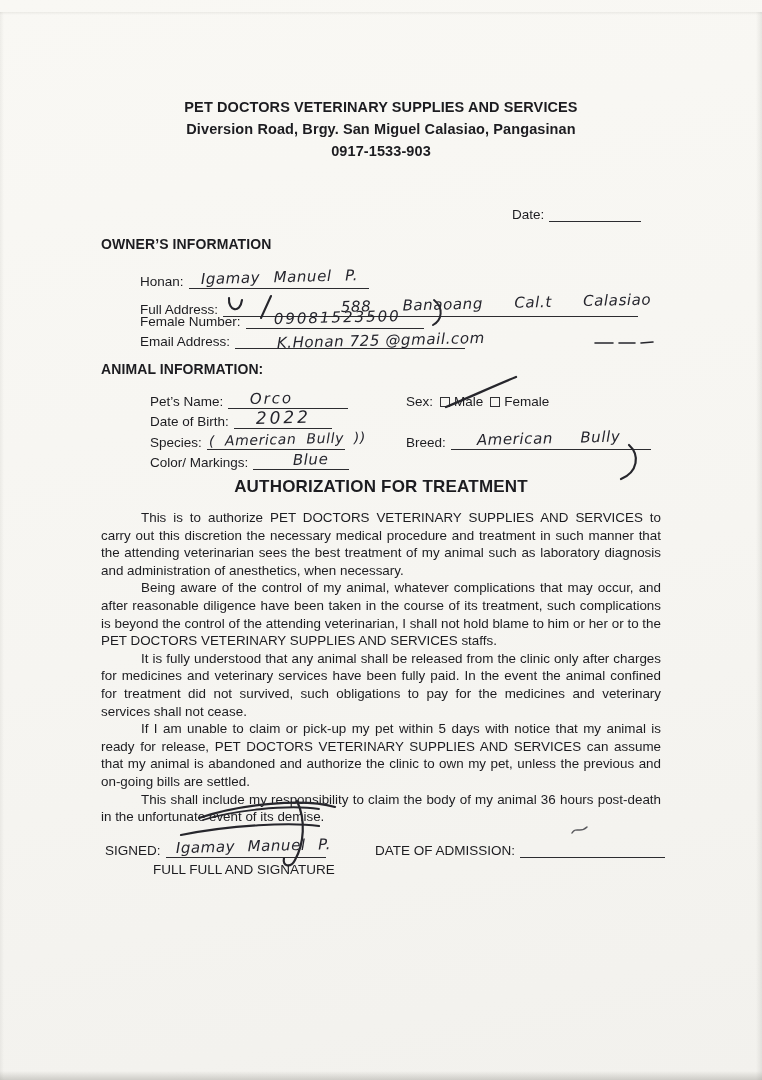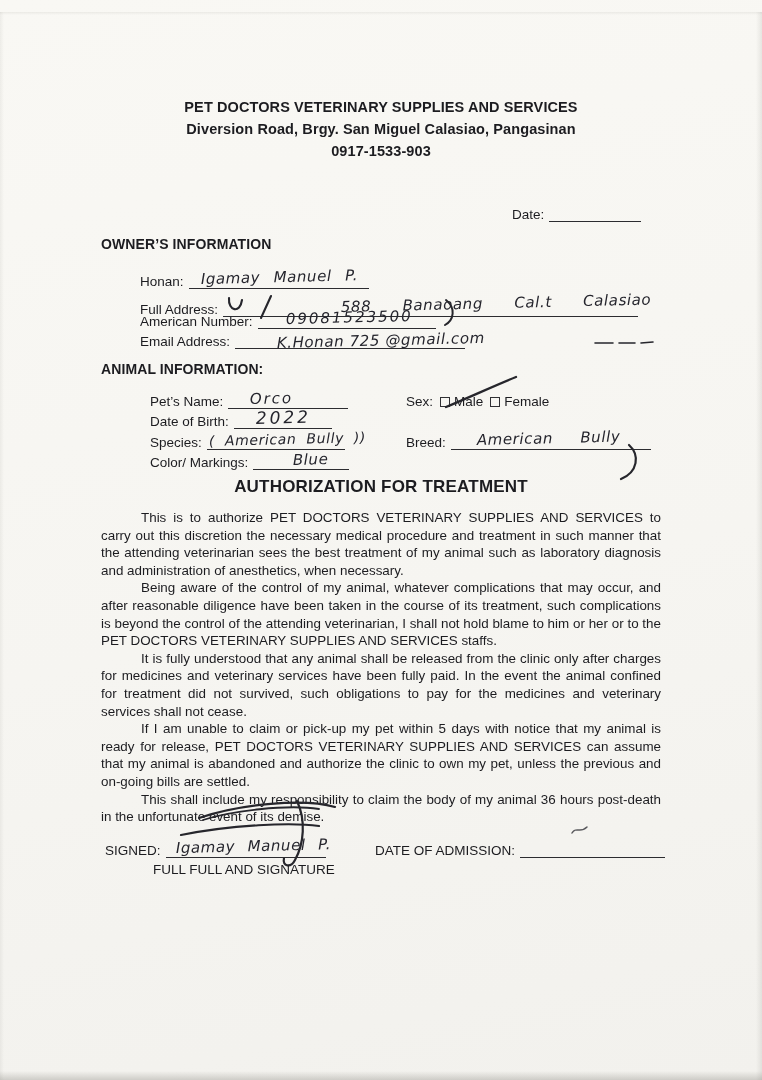--- a/index.html
+++ b/index.html
@@ -66,21 +66,21 @@
     <span class="fline" style="width:415px;">
       <svg class="ink" style="position:absolute;left:2px;bottom:-4px;" width="50" height="24" viewBox="0 0 50 24">
         <path d="M4 2 C 3 15, 15 18, 17 4" stroke-width="2.1"></path>
         <path d="M36 22 L 46 0" stroke-width="2.1"></path>
       </svg>
       <span class="hand" style="left:118px;word-spacing:26px;">588 Banaoang Cal.t Calasiao</span>
     </span>
   </div>
 
   <div class="abs frow" style="top:297px;left:140px;">
-    <span class="flabel">American Number:</span>
+    <span class="flabel">Female Number:</span>
     <span class="fline" style="width:178px;">
       <span class="hand" style="left:28px;letter-spacing:2px;">09081523500</span>
       <svg class="ink" style="position:absolute;right:-22px;bottom:2px;" width="14" height="26" viewBox="0 0 14 26">
         <path d="M2 0 C 12 8, 10 20, 1 25" stroke-width="2"></path>
       </svg>
     </span>
   </div>
 
   <div class="abs frow" style="top:317px;left:140px;">
     <span class="flabel">Email Address:</span>

